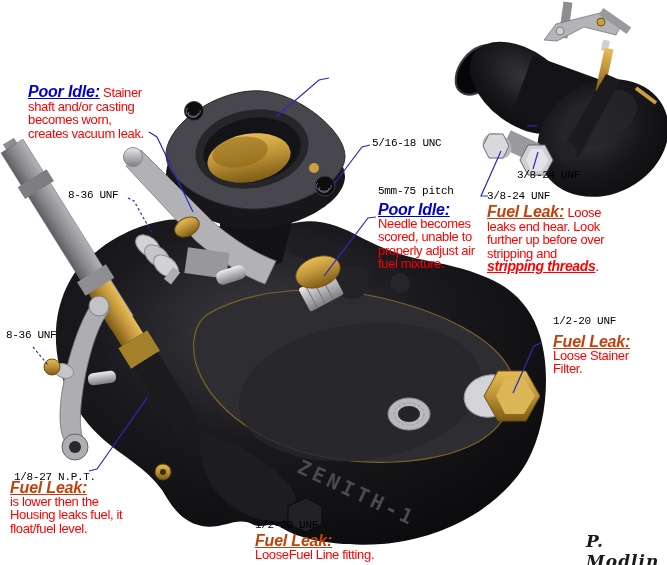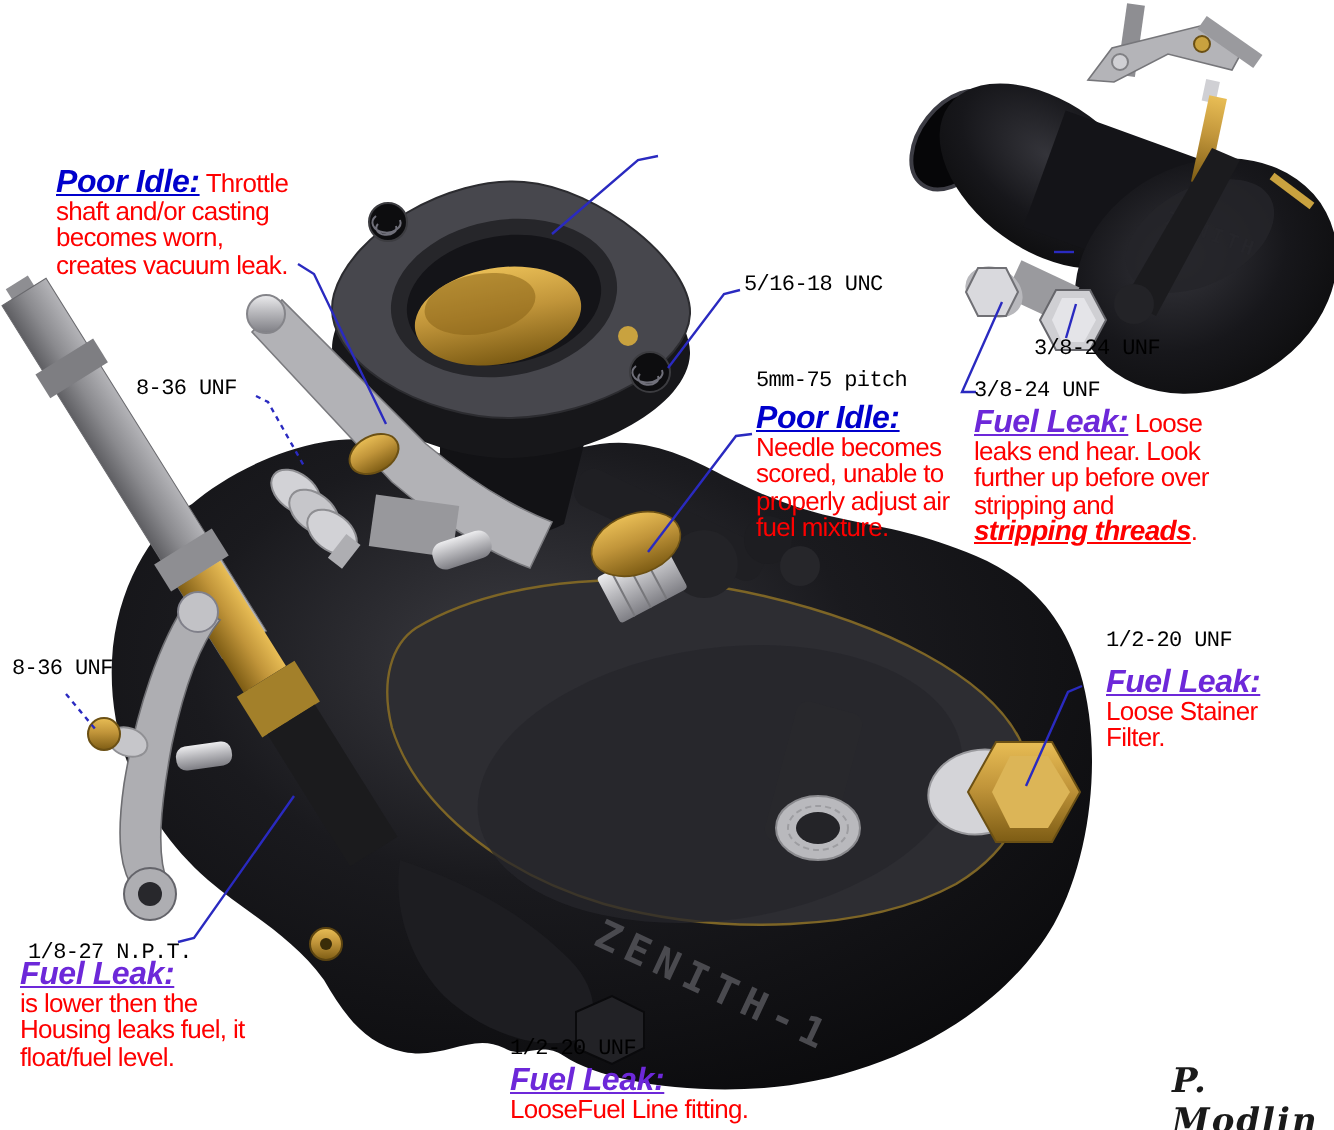--- a/index.html
+++ b/index.html
@@ -3,21 +3,21 @@
 <meta charset="utf-8">
 <style>
   html,body{margin:0;padding:0;background:#fff;}
   .canvas{
     position:relative;width:667px;height:565px;background:#ffffff;overflow:hidden;
     font-family:"Liberation Sans",sans-serif;
   }
   .canvas svg{position:absolute;left:0;top:0;}
   .ann{position:absolute;font-size:13px;line-height:13.5px;letter-spacing:-0.35px;}
   .hb{color:#0000cc;font-weight:bold;font-style:italic;text-decoration:underline;font-size:16px;letter-spacing:-0.2px;}
-  .hg{color:#6d28d9;font-weight:bold;font-style:italic;text-decoration:underline;font-size:16px;letter-spacing:-0.2px;}
+  .hg{color:#c2410c;font-weight:bold;font-style:italic;text-decoration:underline;font-size:16px;letter-spacing:-0.2px;}
   .red{color:#fe0000;}
   .block{display:block;}
   .emph{font-weight:bold;font-style:italic;text-decoration:underline;}
   .lbl{position:absolute;color:#000000;font-size:11px;letter-spacing:-0.3px;white-space:nowrap;font-family:Liberation Mono, monospace;}
   .sig{position:absolute;font-family:"DejaVu Serif",serif;font-style:italic;font-weight:bold;
        font-size:17px;color:#1a1a1a;letter-spacing:1px;}
 </style>
 </head>
 <body>
 
@@ -199,21 +199,21 @@
     <path d="M 527,126 L 537,126"></path>
     <path d="M 488,196 L 481,196 L 501,151"></path>
     <path d="M 128,198 L 134,201 L 152,233" stroke-dasharray="2.5,2.5"></path>
     <path d="M 33,347 L 48,365" stroke-dasharray="2.5,2.5"></path>
     <path d="M 89,471 L 97,469 L 147,398"></path>
     <path d="M 541,343 L 534,346 L 513,393"></path>
   </g>
 </svg>
 
 <div class="ann" style="left:28px;top:85px;width:134px">
-  <span class="hb">Poor Idle:</span><span class="red"> Throttle</span>
+  <span class="hb">Poor Idle:</span><span class="red"> Stainer</span>
   <span class="red block">shaft and/or casting</span>
   <span class="red block">becomes worn,</span>
   <span class="red block">creates vacuum leak.</span>
 </div>
 
 
 <div class="ann" style="left:378px;top:203px;width:122px">
   <span class="hb block">Poor Idle:</span>
   <span class="red block">Needle becomes</span>
   <span class="red block">scored, unable to</span>

